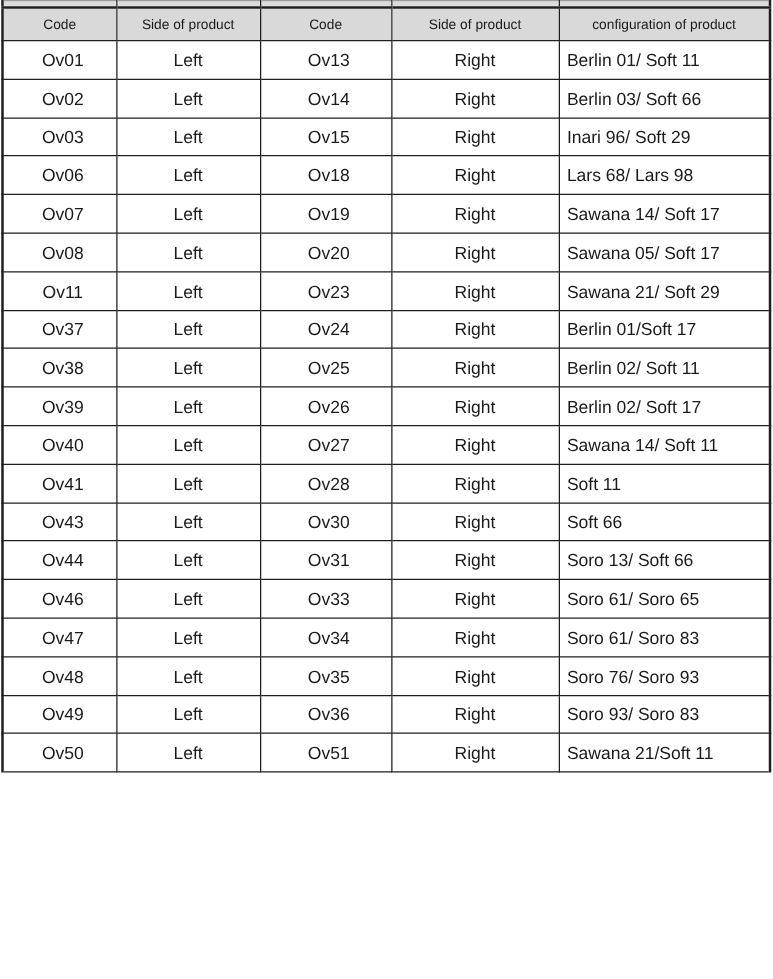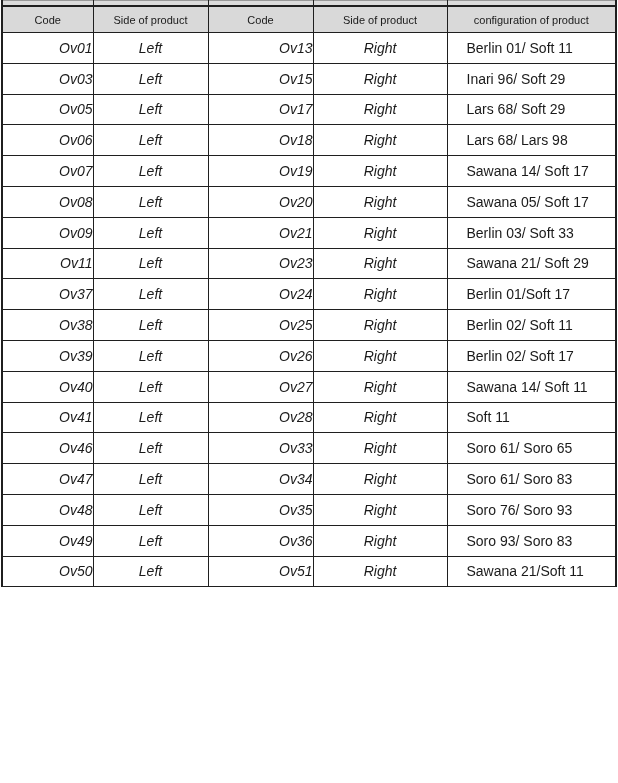--- a/index.html
+++ b/index.html
@@ -51,23 +51,23 @@
     font-size: 11px;
     text-align: center;
     border-bottom: 1px solid #1f1f1f;
     margin-top: 10px;
   }
   tbody td {
     height: 29.8px;
     background: #ffffff;
     font-size: 14px;
   }
-  tbody td.a-left  { text-align: right;  padding-left: 5px; font-style: italic; }
-  tbody td.a-left5 { text-align: left;  padding-left: 19px; margin-left: 40px; }
-  tbody td.a-center{ text-align: center; font-style: italic; }
+  tbody td.a-left  { text-align: center;  padding-left: 5px; }
+  tbody td.a-left5 { text-align: left;  padding-left: 6px; margin-left: 40px; }
+  tbody td.a-center{ text-align: center; }
 </style>
 </head>
 <body>
 
 <div class="screen">
   <table class="grid">
     <colgroup>
       <col class="c0">
         <col class="c1">
         <col class="c2">
@@ -92,34 +92,34 @@
     </thead>
     <tbody>
         <tr>
           <td class="a-left">Ov01</td>
           <td class="a-center">Left</td>
           <td class="a-left">Ov13</td>
           <td class="a-center">Right</td>
           <td class="a-left5">Berlin 01/ Soft 11</td>
         </tr>
         <tr>
+          <td class="a-left">Ov02</td>
+          <td class="a-center">Left</td>
+          <td class="a-left">Ov14</td>
+          <td class="a-center">Right</td>
+          <td class="a-left5">Berlin 03/ Soft 66</td>
+        </tr>
+        <tr>
           <td class="a-left">Ov03</td>
           <td class="a-center">Left</td>
           <td class="a-left">Ov15</td>
           <td class="a-center">Right</td>
           <td class="a-left5">Inari 96/ Soft 29</td>
         </tr>
         <tr>
-          <td class="a-left">Ov05</td>
-          <td class="a-center">Left</td>
-          <td class="a-left">Ov17</td>
-          <td class="a-center">Right</td>
-          <td class="a-left5">Lars 68/ Soft 29</td>
-        </tr>
-        <tr>
           <td class="a-left">Ov06</td>
           <td class="a-center">Left</td>
           <td class="a-left">Ov18</td>
           <td class="a-center">Right</td>
           <td class="a-left5">Lars 68/ Lars 98</td>
         </tr>
         <tr>
           <td class="a-left">Ov07</td>
           <td class="a-center">Left</td>
           <td class="a-left">Ov19</td>
@@ -127,27 +127,20 @@
           <td class="a-left5">Sawana 14/ Soft 17</td>
         </tr>
         <tr>
           <td class="a-left">Ov08</td>
           <td class="a-center">Left</td>
           <td class="a-left">Ov20</td>
           <td class="a-center">Right</td>
           <td class="a-left5">Sawana 05/ Soft 17</td>
         </tr>
         <tr>
-          <td class="a-left">Ov09</td>
-          <td class="a-center">Left</td>
-          <td class="a-left">Ov21</td>
-          <td class="a-center">Right</td>
-          <td class="a-left5">Berlin 03/ Soft 33</td>
-        </tr>
-        <tr>
           <td class="a-left">Ov11</td>
           <td class="a-center">Left</td>
           <td class="a-left">Ov23</td>
           <td class="a-center">Right</td>
           <td class="a-left5">Sawana 21/ Soft 29</td>
         </tr>
         <tr>
           <td class="a-left">Ov37</td>
           <td class="a-center">Left</td>
           <td class="a-left">Ov24</td>
@@ -174,20 +167,34 @@
           <td class="a-left">Ov27</td>
           <td class="a-center">Right</td>
           <td class="a-left5">Sawana 14/ Soft 11</td>
         </tr>
         <tr>
           <td class="a-left">Ov41</td>
           <td class="a-center">Left</td>
           <td class="a-left">Ov28</td>
           <td class="a-center">Right</td>
           <td class="a-left5">Soft 11</td>
+        </tr>
+        <tr>
+          <td class="a-left">Ov43</td>
+          <td class="a-center">Left</td>
+          <td class="a-left">Ov30</td>
+          <td class="a-center">Right</td>
+          <td class="a-left5">Soft 66</td>
+        </tr>
+        <tr>
+          <td class="a-left">Ov44</td>
+          <td class="a-center">Left</td>
+          <td class="a-left">Ov31</td>
+          <td class="a-center">Right</td>
+          <td class="a-left5">Soro 13/ Soft 66</td>
         </tr>
         <tr>
           <td class="a-left">Ov46</td>
           <td class="a-center">Left</td>
           <td class="a-left">Ov33</td>
           <td class="a-center">Right</td>
           <td class="a-left5">Soro 61/ Soro 65</td>
         </tr>
         <tr>
           <td class="a-left">Ov47</td>

